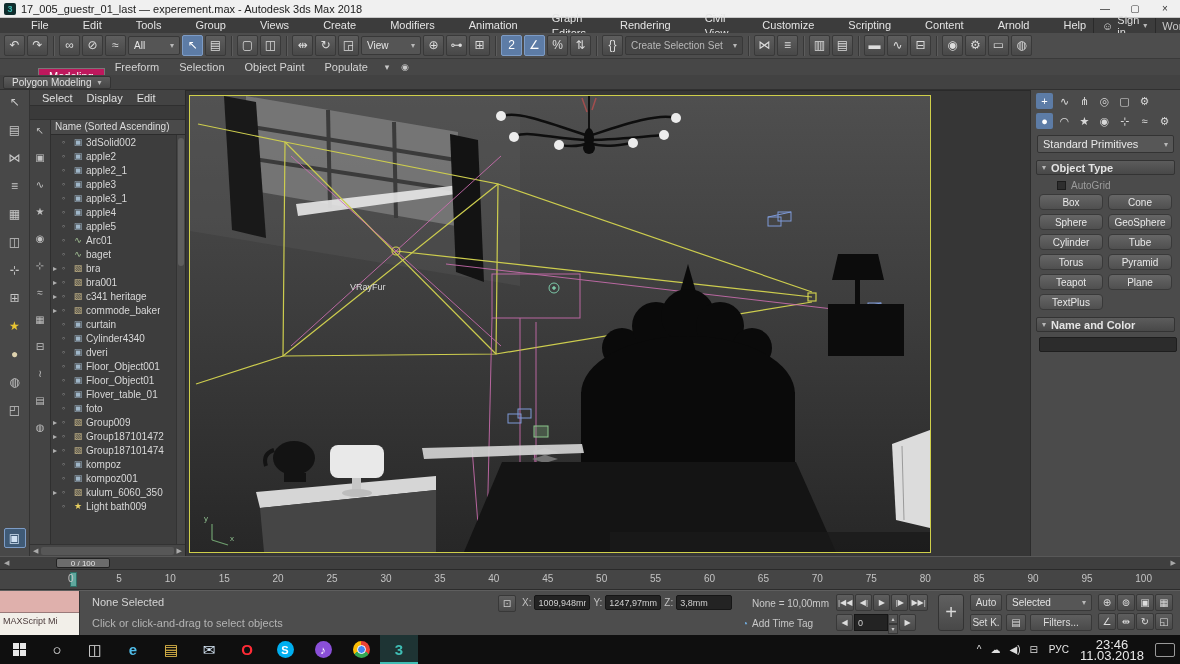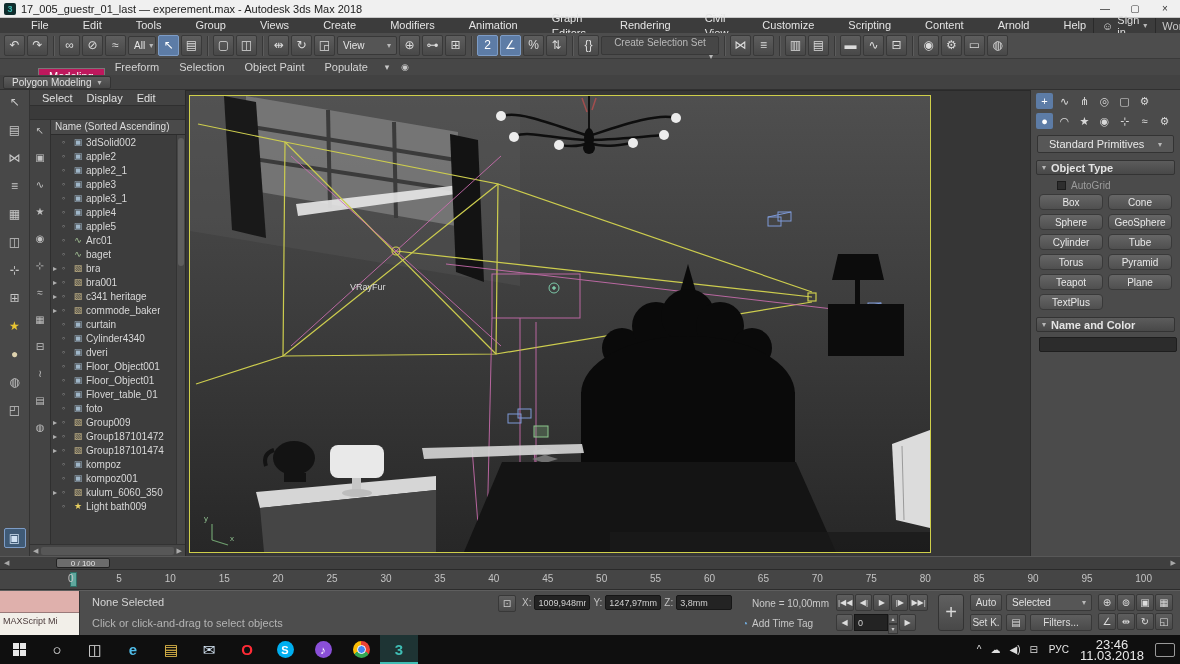--- a/index.html
+++ b/index.html
@@ -90,21 +90,21 @@
   .vrayfur{position:absolute;left:160px;top:186px;font-size:9px;color:#d8d8d8;}
   .axis-y{position:absolute;left:14px;top:418px;font-size:8px;color:#8fbf8f;}
   .axis-x{position:absolute;left:40px;top:438px;font-size:8px;color:#8fbf8f;}
 
   
   .cmdpanel{position:absolute;left:1030px;top:90px;width:150px;height:466px;background:#4b4b4b;border-left:1px solid #2c2c2c;}
   .cp-tabs,.cp-cats{display:flex;gap:3px;padding:3px 5px 1px;}
   .cpt{width:17px;height:16px;text-align:center;line-height:16px;font-size:11px;color:#d8d8d8;border-radius:2px;flex:none;}
   .cpt.active{background:#5d7ca6;color:#fff;}
   .cp-drop{margin:5px 6px 0;height:18px;background:#575757;border:1px solid #333;border-radius:2px;display:flex;
-    align-items:center;gap:4px;padding:0 11px;font-size:11px;color:#e8e8e8;}
+    align-items:center;gap:4px;padding:0 5px;font-size:11px;color:#e8e8e8;}
   .rollout{margin:7px 5px 0;height:15px;background:linear-gradient(#5c5c5c,#484848);border:1px solid #333;border-radius:2px;
     display:flex;align-items:center;gap:5px;padding:0 5px;font-size:11px;font-weight:bold;color:#e4e4e4;}
   .rollout .arr{margin:0;}
   .autogrid{display:flex;align-items:center;gap:5px;margin:5px 0 2px 26px;}
   .chk{width:9px;height:9px;background:#2e2e2e;border:1px solid #1c1c1c;}
   .ag-label{font-size:10px;color:#9c9c9c;}
   .ot-grid{display:grid;grid-template-columns:1fr 1fr;gap:4px 5px;margin:3px 8px 0;}
   .ot-btn{height:16px;background:linear-gradient(#666,#4f4f4f);border:1px solid #393939;border-radius:4px;
     color:#e8e8e8;font-size:10px;font-family:inherit;padding:0;}
   .nc-row{display:flex;gap:4px;margin:5px 8px 0;align-items:center;}
@@ -227,21 +227,21 @@
   </div>
 
   <div class="maintoolbar">
     <div class="tb-items">
         <span class="tbtn">↶</span>
         <span class="tbtn">↷</span>
         <span class="tsep"></span>
         <span class="tbtn">∞</span>
         <span class="tbtn">⊘</span>
         <span class="tbtn">≈</span>
-        <span class="tdrop" style="width: 28px;">
+        <span class="tdrop" style="width: 52px;">
           <span>All</span>
           <span class="arr">▾</span>
         </span>
         <span class="tbtn active">↖</span>
         <span class="tbtn">▤</span>
         <span class="tsep"></span>
         <span class="tbtn">▢</span>
         <span class="tbtn">◫</span>
         <span class="tsep"></span>
         <span class="tbtn">⇹</span>
@@ -254,21 +254,21 @@
         <span class="tbtn">⊕</span>
         <span class="tbtn">⊶</span>
         <span class="tbtn">⊞</span>
         <span class="tsep"></span>
         <span class="tbtn active">2</span>
         <span class="tbtn active">∠</span>
         <span class="tbtn">%</span>
         <span class="tbtn">⇅</span>
         <span class="tsep"></span>
         <span class="tbtn">{}</span>
-        <span class="tdrop combo" style="width: 118px; flex-direction: column;">
+        <span class="tdrop combo" style="width: 118px;">
           <span>Create Selection Set</span>
           <span class="arr">▾</span>
         </span>
         <span class="tsep"></span>
         <span class="tbtn">⋈</span>
         <span class="tbtn">≡</span>
         <span class="tsep"></span>
         <span class="tbtn">▥</span>
         <span class="tbtn">▤</span>
         <span class="tsep"></span>

